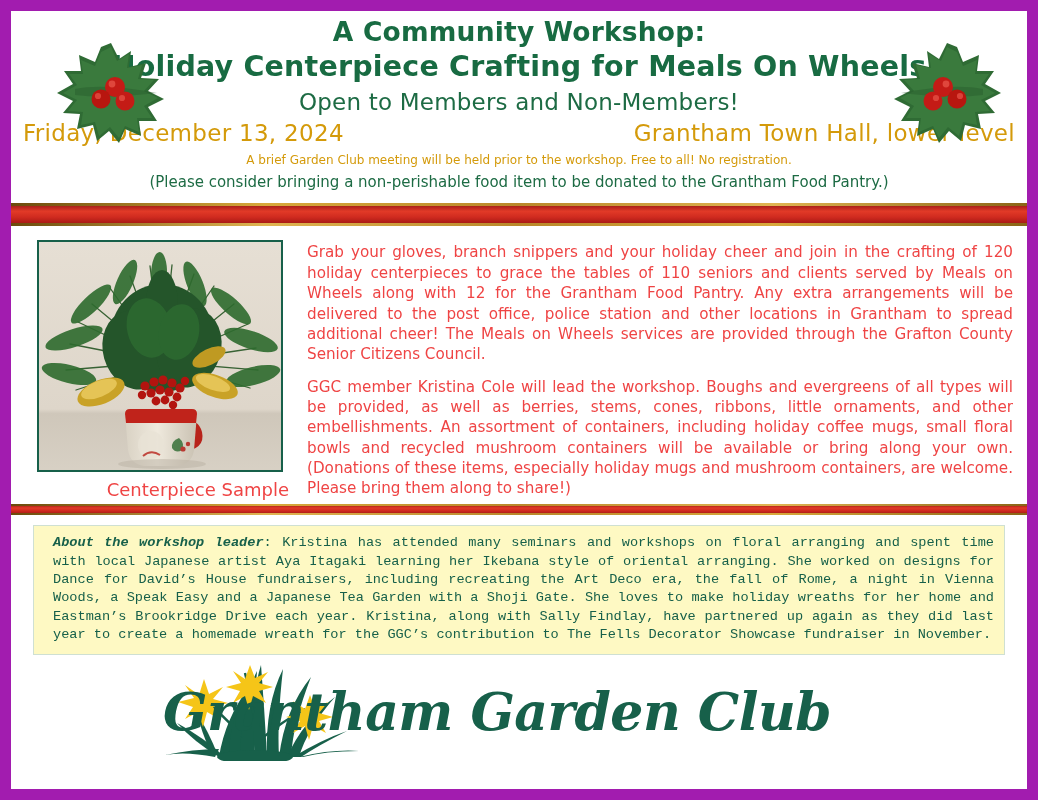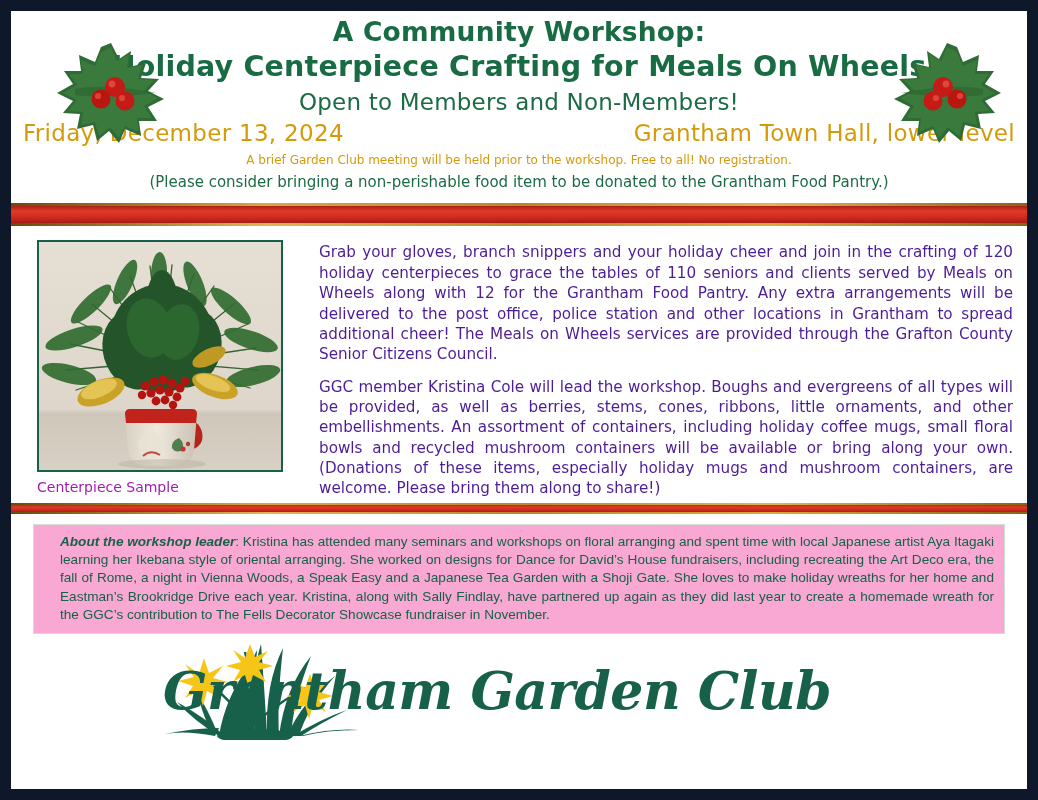--- a/index.html
+++ b/index.html
@@ -6,21 +6,21 @@
   body{
     width:1038px;height:800px;
     background:#ffffff;
     font-family:"Liberation Sans",sans-serif;
     overflow:hidden;
   }
   .flyer{
     position:relative;
     width:1038px;height:800px;
     box-sizing:border-box;
-    border:11px solid #0f172a;
+    border:11px solid #a21caf;
     background:#ffffff;
   }
   .inner{
     position:relative;
     width:100%;height:100%;
     box-sizing:border-box;
     overflow:hidden;
   }
 
   
@@ -105,44 +105,44 @@
   .photo-col{width:252px;flex:0 0 252px;}
   .photo-frame{
     width:246px;height:232px;
     border:2px solid #17604a;
     box-sizing:border-box;
     overflow:hidden;
     position:relative;
     background:#e8e2d8;
   }
   .caption{
-    text-align:left;
-    font-family:"DejaVu Sans",sans-serif;
-    color:#a21caf;
-    font-size:14px;
+    text-align:right;
+    font-family:"DejaVu Sans",sans-serif;
+    color:#ef4444;
+    font-size:18px;
     margin-top:7px;
   }
   .text-col{flex:1;padding-top:2px;}
   .para{
     font-family:"DejaVu Sans",sans-serif;
     font-size:15.2px;
     line-height:1.34;
-    color:#4c1d95;
+    color:#ef4444;
     text-align:justify;
-    margin:0 0 12px 12px;
+    margin:0 0 12px 0;
   }
   .para:last-child{margin-bottom:0;}
 
   
   .bio-wrap{padding:10px 22px 0 22px;}
   .bio{
     border:1px solid #cfe0d2;
-    background:#f9a8d4;
-    padding:8px 10px 9px 26px;
-    font-family:Liberation Sans, sans-serif;
+    background:#fef9c3;
+    padding:8px 10px 9px 19px;
+    font-family:Liberation Mono, monospace;
     font-size:13.6px;
     line-height:1.35;
     color:#17604a;
     text-align:justify;
   }
   .bio b{font-weight:bold;font-style:italic;}
 
   
   .logo-area{
     position:relative;

